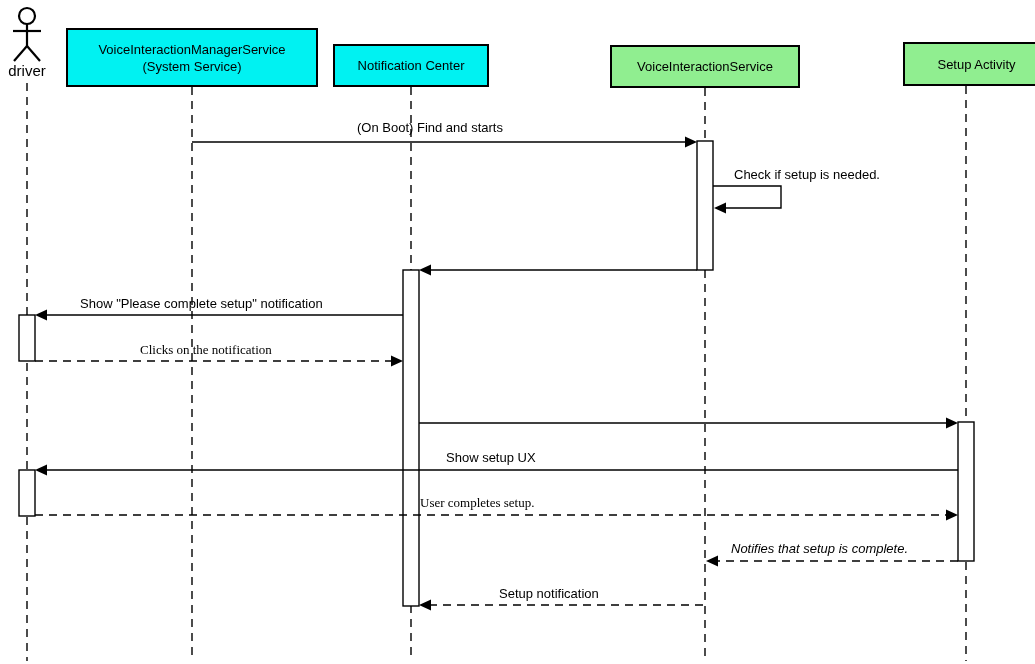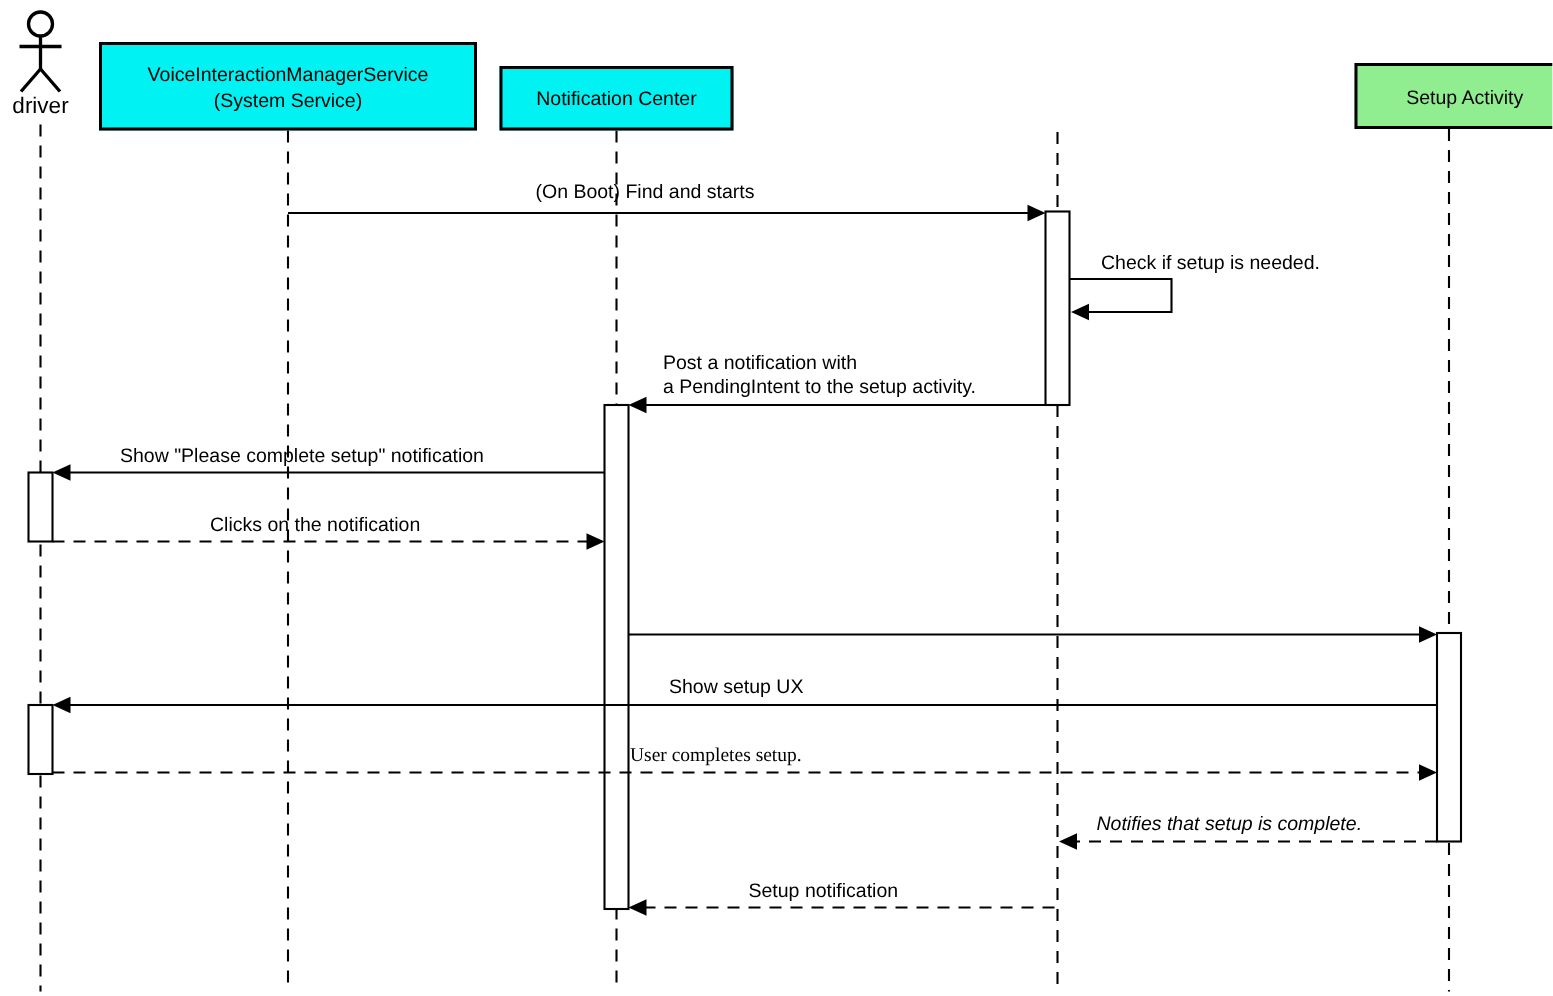--- a/index.html
+++ b/index.html
@@ -121,33 +121,32 @@
     </g>
   </svg>
 
   <div class="actor-label" style="left:27px; top:62px;">driver</div>
 
   <div class="pbox cyan" style="left:66px; top:28px; width:252px; height:59px;">VoiceInteractionManagerService
 (System Service)</div>
 
   <div class="pbox cyan" style="left:333px; top:44px; width:156px; height:43px;">Notification Center</div>
 
+  <div class="pbox green" style="left:610px; top:45px; width:190px; height:43px;">VoiceInteractionService</div>
 
   <div class="pbox green" style="left:903px; top:42px; width:147px; height:44px;">Setup Activity</div>
 
   <div class="msg-label" style="left:357px; top:120px;">(On Boot) Find and starts</div>
 
   <div class="msg-label" style="left:734px; top:167px;text-align:right;">Check if setup is needed.</div>
 
-  <div class="msg-label" style="left:442px; top:234px;">Post a notification with
-a PendingIntent to the setup activity.</div>
 
   <div class="msg-label" style="left:80px; top:296px;">Show "Please complete setup" notification</div>
 
-  <div class="msg-label" style="left:140px; top:342px;">Clicks on the notification</div>
+  <div class="msg-label" style="left:140px; top:342px;font-family:Liberation Serif, serif;">Clicks on the notification</div>
 
 
   <div class="msg-label" style="left:446px; top:450px;">Show setup UX</div>
 
   <div class="msg-label" style="left:420px; top:495px;font-family:Liberation Serif, serif;">User completes setup.</div>
 
   <div class="msg-label" style="left:731px; top:541px;font-style:italic;">Notifies that setup is complete.</div>
 
   <div class="msg-label" style="left:499px; top:586px;">Setup notification</div>
 

